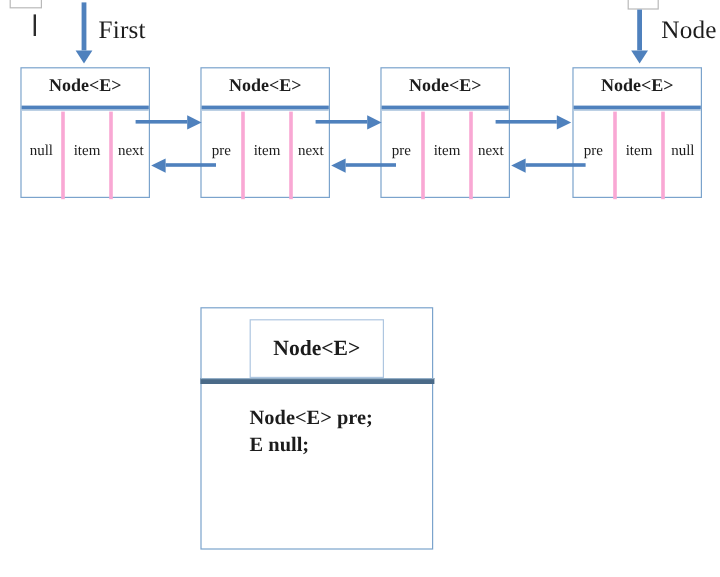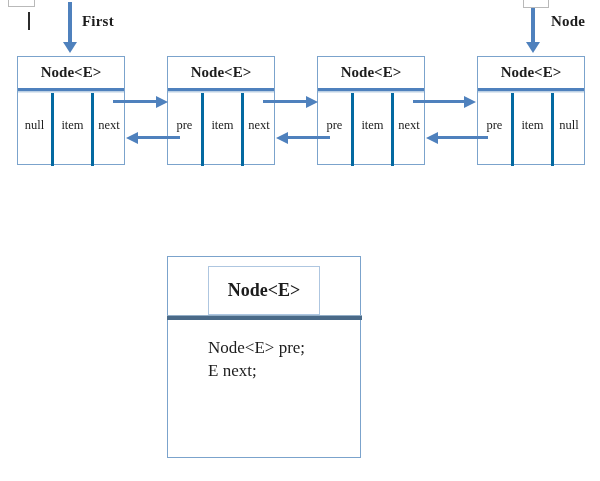--- a/index.html
+++ b/index.html
@@ -8,21 +8,21 @@
     background:#ffffff;
     font-family:"Liberation Serif","DejaVu Serif",serif;
     color:#1c1c1c;
   }
 
   
   .stub { position:absolute; border:1.5px solid #b9b9b9; background:#fff; box-sizing:border-box; }
   .text-cursor { position:absolute; width:2px; background:#2b2b2b; }
 
   
-  .ptr-label { position:absolute; font-size:15px; font-weight:700; letter-spacing:.2px; }
+  .ptr-label { position:absolute; font-size:21px; font-weight:400; letter-spacing:.2px; }
 
   
   .v-arrow { position:absolute; width:4px; background:#4f81bd; }
   .v-arrow::after {
     content:""; position:absolute; left:50%; transform:translateX(-50%);
     bottom:-11px; border-left:7px solid transparent; border-right:7px solid transparent;
     border-top:11px solid #4f81bd;
   }
 
   
@@ -43,37 +43,37 @@
     height:31px; display:flex; align-items:center; justify-content:center;
     border-bottom:3px solid #4f81bd; box-shadow:0 1.5px 0 #bcd0e4;
     font-size:15px; font-weight:700;
   }
   .node-body { display:flex; height:calc(100% - 34px); margin-top:1.5px; }
   .node-cell {
     flex:1 1 31%; display:flex; align-items:center; justify-content:center;
     font-size:12.5px; font-weight:500; padding-bottom:8px; box-sizing:border-box;
   }
   .node-cell.mid { flex:1 1 38%; }
-  .node-cell + .node-cell { border-left:3px solid #0369a1; }
+  .node-cell + .node-cell { border-left:3px solid #f9a8d4; }
 
   
   .class-box {
     position:absolute; left:167px; top:256px; width:194px; height:202px;
     border:1.5px solid #7ba3cc; background:#fff; box-sizing:border-box;
   }
   .class-title-box {
     position:absolute; left:40px; top:9px; width:112px; height:49px;
     border:1px solid #aec6e0; display:flex; align-items:center; justify-content:center;
     font-size:18px; font-weight:600; box-sizing:border-box;
   }
   .class-divider {
     position:absolute; left:-1.5px; right:-1.5px; top:58px; height:4px;
     background:#4a6a88; border-top:1px solid #93aec6;
   }
-  .class-fields { position:absolute; left:40px; top:79px; font-size:17px; font-weight:400; line-height:23px; }
+  .class-fields { position:absolute; left:40px; top:79px; font-size:17px; font-weight:700; line-height:23px; }
 </style>
 </head>
 <body>
 
 <div class="stub" style="left:8px; top:-7px; width:27px; height:14px;"></div>
 <div class="text-cursor" style="left:28px; top:12px; height:18px;"></div>
 <div class="stub" style="left:523px; top:-7px; width:26px; height:15px;"></div>
 
 <div class="v-arrow" style="left:68px; top:2px; height:40px;"></div>
 <div class="ptr-label" style="left:82px; top:13px;">First</div>
@@ -123,15 +123,15 @@
 
 <div class="h-arrow left" style="left:138px; top:136px; width:42px;"></div>
 <div class="h-arrow left" style="left:288px; top:136px; width:42px;"></div>
 <div class="h-arrow left" style="left:438px; top:136px; width:50px;"></div>
 
 <div class="class-box">
   <div class="class-title-box">Node&lt;E&gt;</div>
   <div class="class-divider"></div>
   <div class="class-fields">
     <div>Node&lt;E&gt; pre;</div>
-    <div>E next;</div>
+    <div>E null;</div>
   </div>
 </div>
 
 </body></html>

